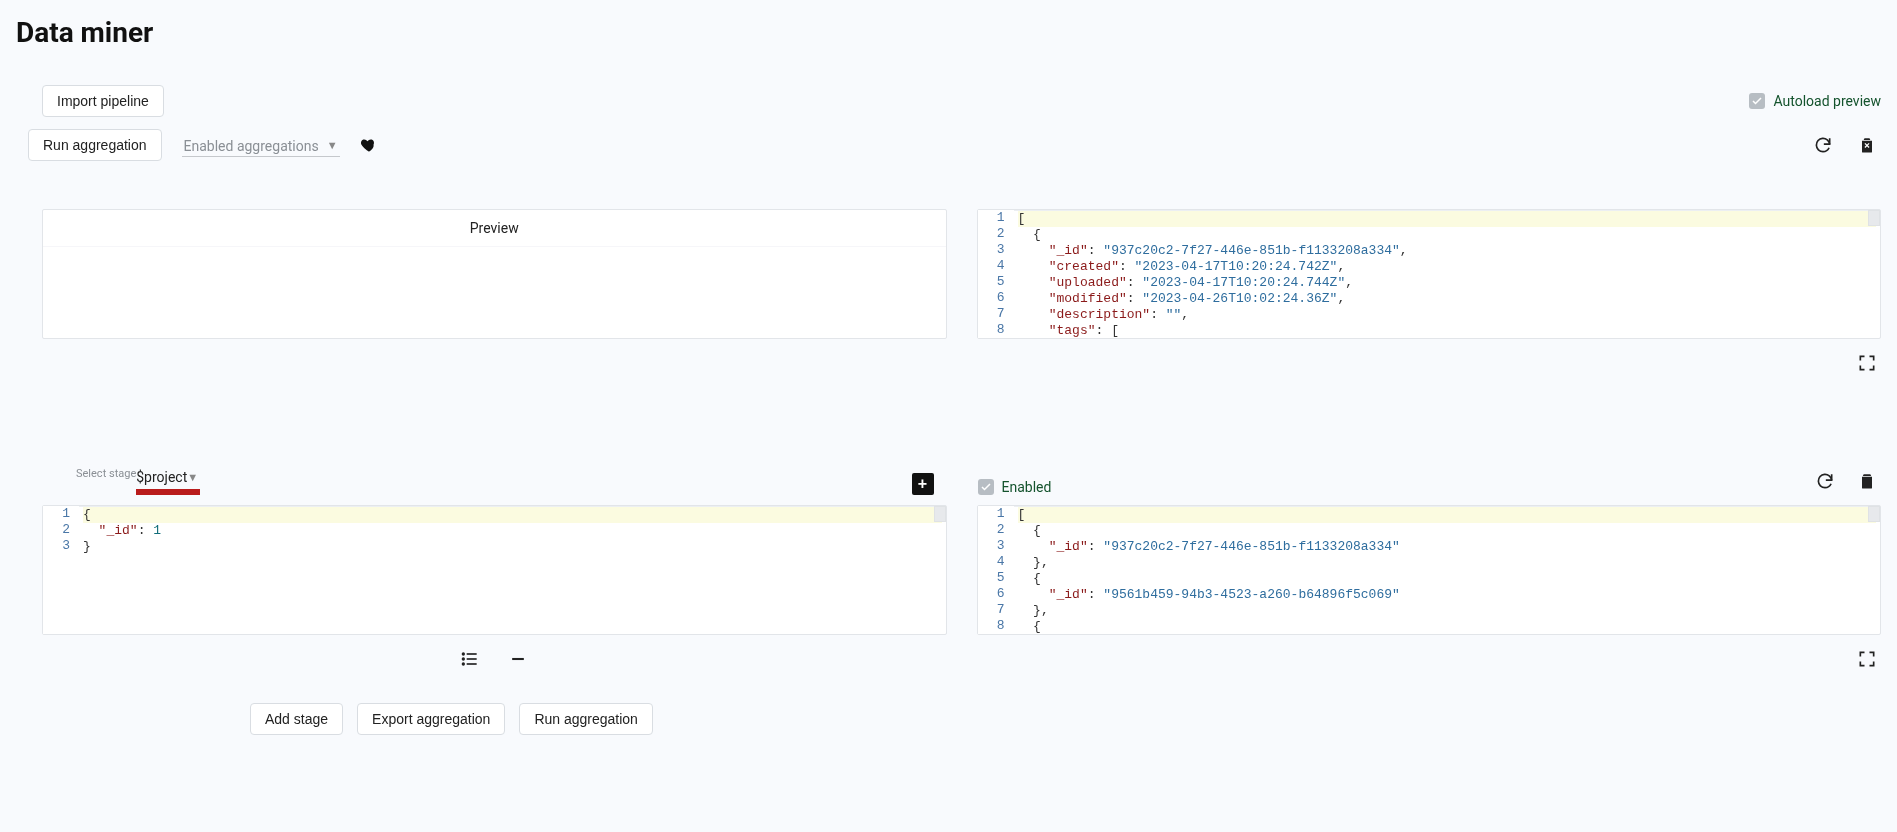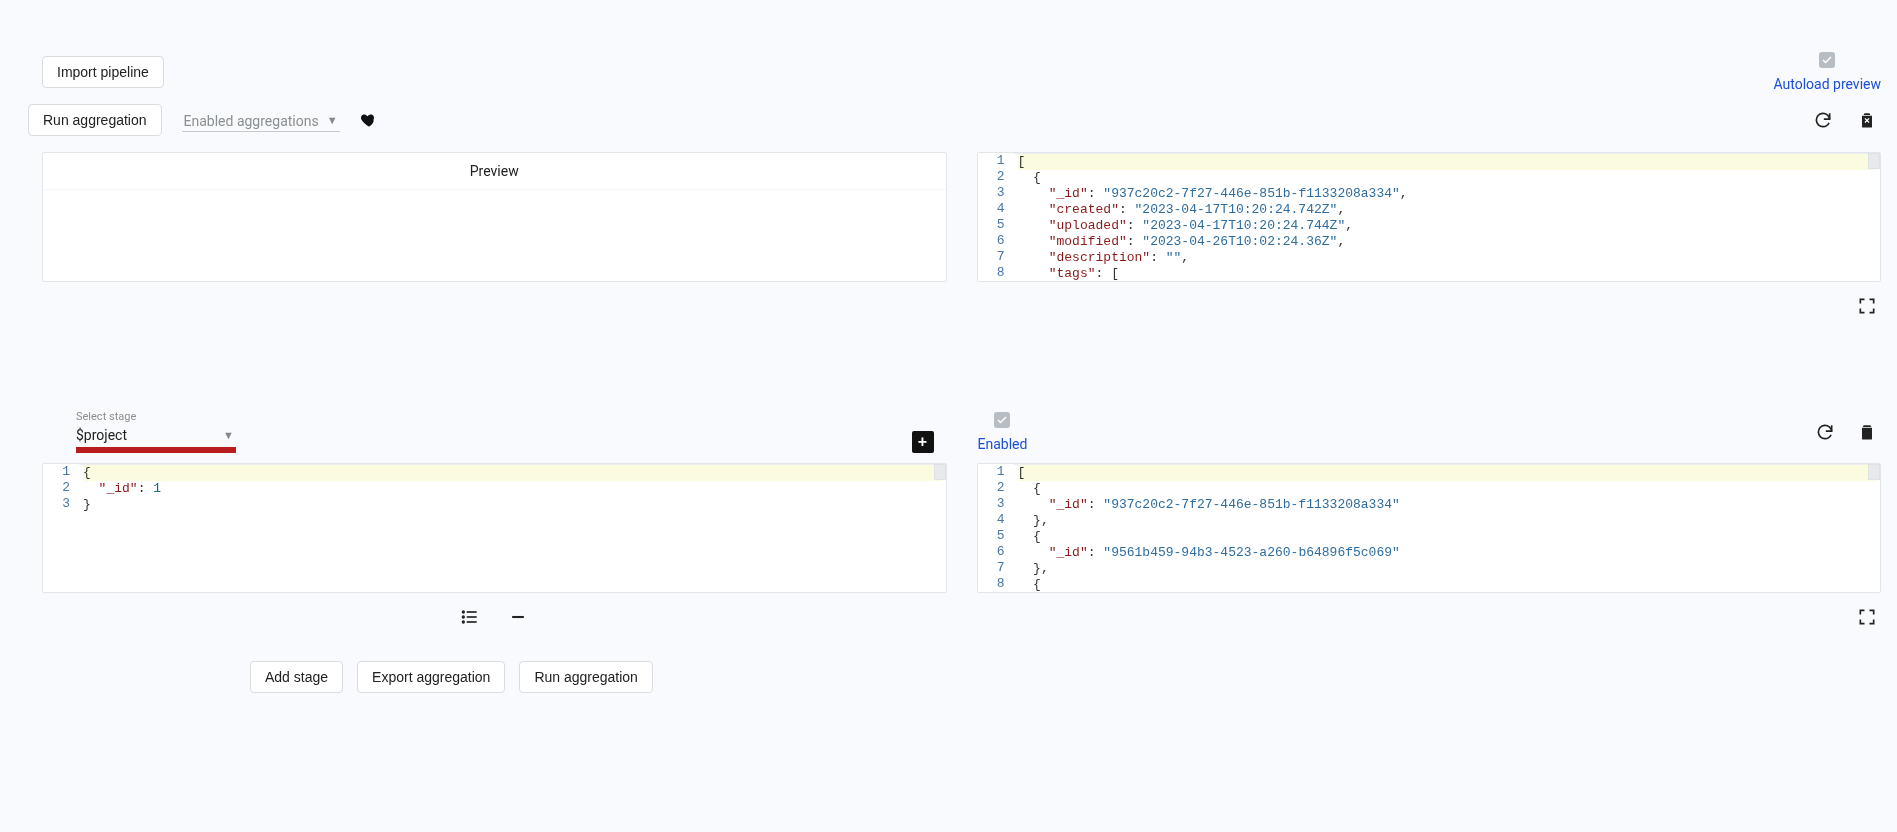--- a/index.html
+++ b/index.html
@@ -47,21 +47,21 @@
     min-width: 150px;
   }
   .fav-select .chev { font-size: 11px; color: #888; margin-left: 2px;}
   .heart-icon { width: 18px; height: 18px; display:inline-block; color:#111; }
   .checkbox {
     width: 16px; height: 16px; border-radius: 3px;
     background: #b7bdc3; display: inline-flex; align-items:center; justify-content:center;
     color: #fff;
   }
   .checkbox svg { width: 12px; height: 12px; }
-  .check-label { display:flex; align-items:center; gap:8px; font-size:14px; color:#1d4ed8;flex-direction:column;}
+  .check-label { display:flex; align-items:center; gap:8px; font-size:14px; color:#14532d;}
   .icon-btn {
     background: transparent; border: none; padding: 4px; cursor: pointer; color:#222;
     display:inline-flex; align-items:center; justify-content:center;
   }
   .icon-btn svg { width: 20px; height: 20px; }
   .row2-left { display:flex; align-items:center; gap: 20px; padding-left: 12px;}
   .row2-right { display:flex; align-items:center; gap: 16px; }
 
   .two-col {
     display:grid;
@@ -121,34 +121,34 @@
   .right-actions-row {
     display:flex; justify-content:flex-end; margin-top:10px;
   }
 
   
   .stage-block { margin-top: 90px; }
   .stage-header-row {
     display:grid; grid-template-columns: 1fr 1fr; gap:30px; align-items:center;
   }
   .stage-header-left { display:flex; align-items:flex-end; gap:12px; padding-left:60px; position:relative;}
-  .stage-select-wrap { display:flex; flex-direction:column; width:160px;justify-content:space-between;}
+  .stage-select-wrap { display:flex; flex-direction:row; width:160px;}
   .stage-select-label { font-size:11px; color:#8a8f95; margin-bottom:2px;}
   .stage-select {
     display:flex; align-items:center; justify-content:space-between;
     border-bottom:6px solid #b91c1c; padding:2px 2px 4px 0; cursor:pointer;
     color:#222;
   }
   .stage-select .chev { font-size:11px; color:#888; }
   .plus-btn {
     width:22px; height:22px; background:#111; color:#fff; border-radius:2px;
     display:flex; align-items:center; justify-content:center; font-size:16px; font-weight:700;
     cursor:pointer; border:none;
   }
-  .stage-header-right { display:flex; align-items:center; justify-content:space-between;}
+  .stage-header-right { display:flex; align-items:flex-end; justify-content:space-between;}
   .stage-header-right .enabled-wrap { display:flex; align-items:center; gap:10px; padding-left:14px;}
   .stage-header-right .actions { display:flex; align-items:center; gap:14px;}
 
   .stage-editors {
     display:grid; grid-template-columns: 1fr 1fr; gap:30px; margin-top:10px;
   }
   .stage-editors .code-editor { height: 128px; }
 
   .mid-actions {
     display:flex; justify-content:center; gap:20px; margin-top:10px; color:#222;
@@ -156,20 +156,21 @@
   .mid-actions .icon-btn svg { width:20px; height:20px; }
 
   .bottom-buttons {
     display:flex; gap:14px; margin-top:30px; margin-left: 210px; padding-left: 24px;
   }
 </style>
 </head>
 <body>
 
 <div class="page">
+  <h1 class="title">Data miner</h1>
 
   <div class="toolbar-row">
     <div class="toolbar-left" style="padding-left:26px;">
       <button class="btn">Import pipeline</button>
     </div>
     <div class="toolbar-right">
       <label class="check-label">
         <span class="checkbox">
           <svg viewBox="0 0 24 24" fill="none" stroke="currentColor" stroke-width="3">
               <polyline points="20 6 9 17 4 12"></polyline>
@@ -204,21 +205,21 @@
       <button class="icon-btn">
         <svg viewBox="0 0 24 24" fill="currentColor">
             <path d="M6 7h12v13a1 1 0 0 1-1 1H7a1 1 0 0 1-1-1V7zm3-3h6l1 2H8l1-2z"></path>
             <path d="M9.5 10l5 5m0-5l-5 5" stroke="#fff" stroke-width="1.5"></path>
           </svg>
 
       </button>
     </div>
   </div>
 
-  <div class="two-col" style="margin-top:16px; padding-left:26px;">
+  <div class="two-col" style="margin-top:48px; padding-left:26px;">
     <div class="card">
       <div class="preview-header">Preview</div>
     </div>
     <div class="card" style="padding:0;">
       <div class="code-editor" id="result-preview-editor">
           <div class="gutter">
             <div class="ln">1</div>
             <div class="ln">2</div>
             <div class="ln">3</div>
             <div class="ln">4</div>

